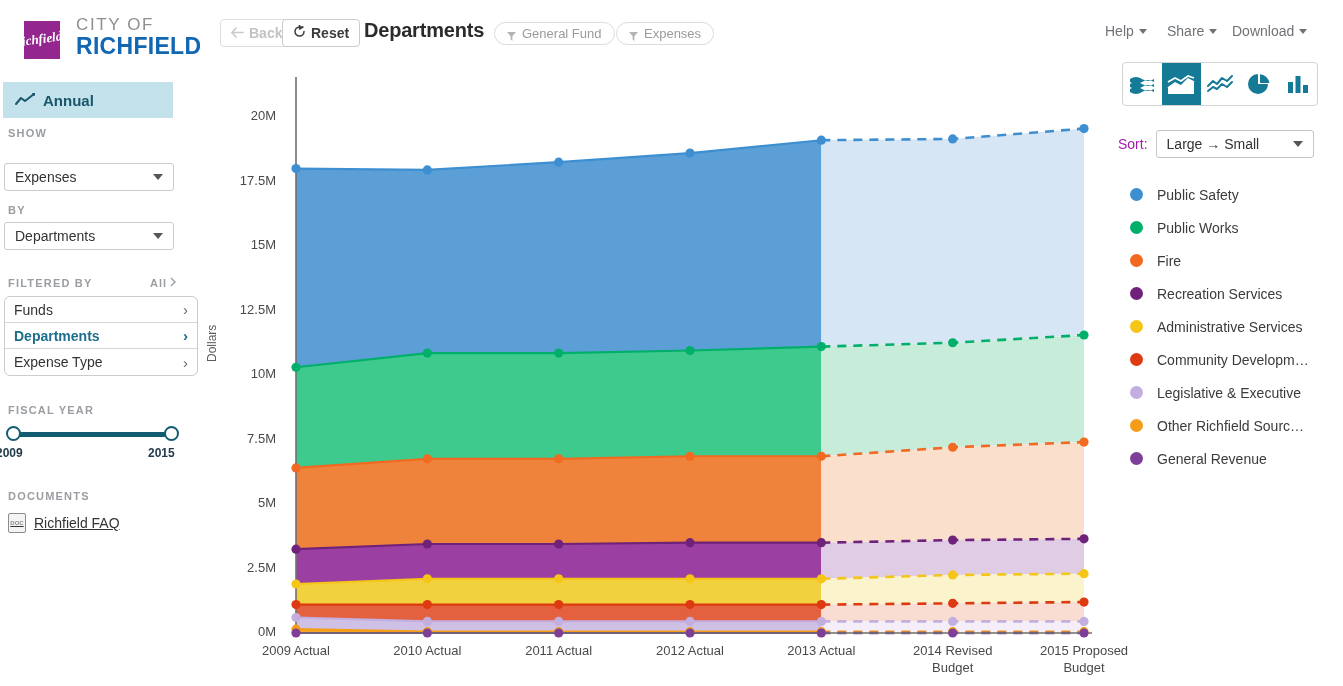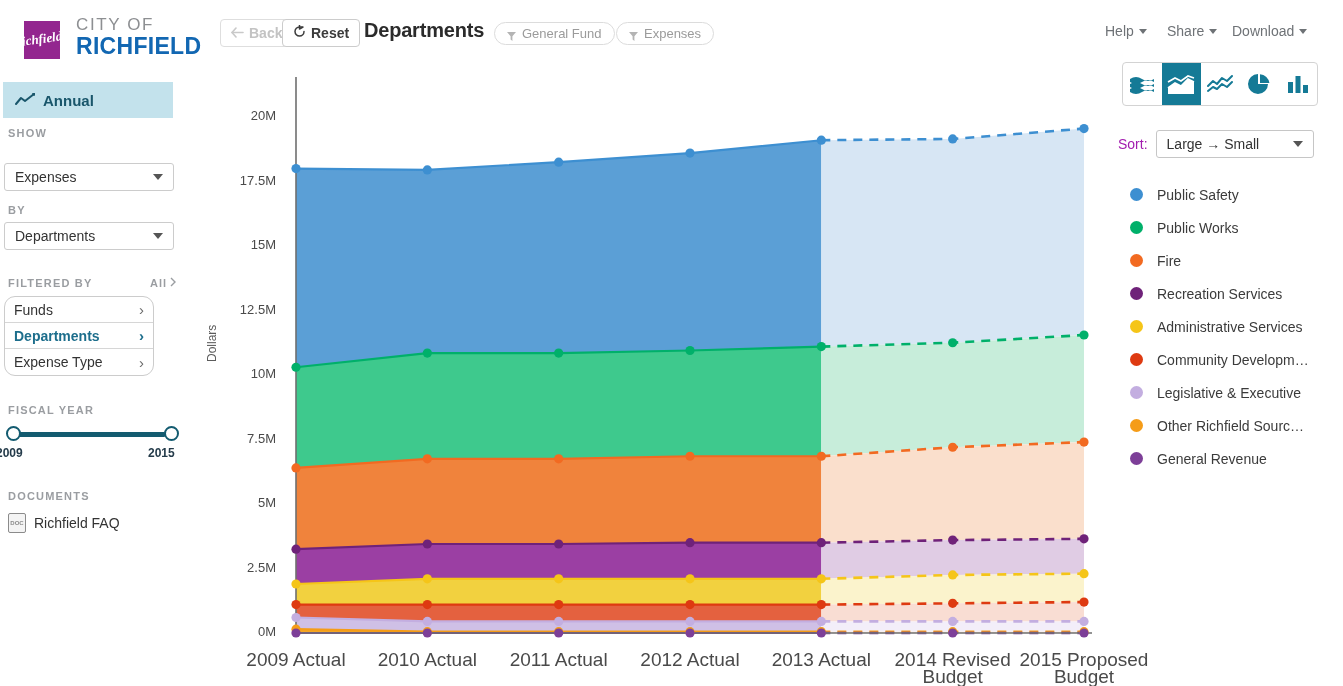--- a/index.html
+++ b/index.html
@@ -30,34 +30,34 @@
 
   .sb-label { position:absolute; left:8px; font-size:11px; letter-spacing:1.2px; color:#9a9da1; font-weight:bold; }
   .sb-select {
     position:absolute; left:4px; width:170px; height:28px; border:1px solid #ccc; border-radius:3px;
     background:#fff; display:flex; align-items:center; padding:0 10px; font-size:14px; color:#333; cursor:pointer;
   }
   .sb-select .caret { margin-left:auto; }
   .caret { width:0;height:0;border-left:5px solid transparent;border-right:5px solid transparent;border-top:6px solid #555; }
 
   .fb-all { position:absolute; right:29px; font-size:11px; letter-spacing:1px; color:#9a9da1; font-weight:bold; display:flex; align-items:center; gap:3px;cursor:pointer;}
-  .filter-group { position:absolute; left:4px; top:296px; width:150px; border:1px solid #ccc; border-radius:11px; overflow:hidden; }
+  .filter-group { position:absolute; left:4px; top:296px; width:194px; border:1px solid #ccc; border-radius:6px; overflow:hidden; }
   .filter-row { height:26px; border-bottom:1px solid #d6d6d6; display:flex; align-items:center; padding:0 9px; font-size:14px; color:#333; cursor:pointer; }
   .filter-row:last-child { border-bottom:none; }
   .filter-row.active { color:#1d6e8c; font-weight:bold; }
   .filter-row .chev { margin-left:auto; font-size:15px; color:#6a6a6a; }
   .filter-row.active .chev { color:#1d6e8c; }
 
   .slider-wrap { position:absolute; left:4px; top:426px; width:170px; height:16px; }
   .slider-track { position:absolute; left:8px; top:6px; width:154px; height:5px; background:#135b70; border-radius:3px; }
   .slider-knob { position:absolute; top:0; width:15px; height:15px; border-radius:50%; background:#fff; border:2px solid #135b70; cursor:pointer;}
   .slider-knob.left { left:2px; } .slider-knob.right { left:160px; }
   .slider-val { position:absolute; top:446px; font-size:12px; font-weight:bold; color:#243b4a; }
 
-  .doc-item { position:absolute; left:8px; top:513px; display:flex; align-items:center; gap:8px; font-size:14px; color:#333; cursor:pointer; }
+  .doc-item { position:absolute; left:8px; top:513px; display:flex; align-items:center; gap:8px; font-size:14px; color:#333; cursor:pointer;text-decoration:underline; }
   .doc-ic { width:18px;height:20px;border:1.5px solid #8b8b8b;border-radius:2px;display:flex;align-items:center;justify-content:center;font-size:6px;color:#8b8b8b;font-weight:bold;background:#f4f4f4;}
 
   
   .topbar { position:absolute; left:206px; top:0; right:0; height:62px; }
   .btn {
     height:28px; border:1px solid #ccc; border-radius:4px; background:#fff;
     display:inline-flex; align-items:center; gap:5px; padding:0 10px; font-size:14px; font-weight:bold; cursor:pointer;
   }
   .btn.disabled { color:#c3c3c3; border-color:#dedede; cursor:default; }
   .btn-back { position:absolute; left:14px; top:19px; }
@@ -87,21 +87,21 @@
   
   .legend { position:absolute; left:1130px; top:178px; width:210px; }
   .lgitem { height:33px; display:flex; align-items:center; cursor:pointer; }
   .lgdot { width:13px;height:13px;border-radius:50%; flex:none; }
   .lglabel { margin-left:14px; font-size:14px; color:#3b3b3b; white-space:nowrap; }
 
   
   .chart { position:absolute; left:206px; top:62px; width:916px; height:624px; }
   .ylab { position:absolute; left:-1px; top:300px; font-size:12px; color:#5b5b5b; transform:rotate(-90deg); transform-origin:left top; white-space:nowrap; }
   .ytick { position:absolute; right:0; font-size:13px; color:#4a4a4a; text-align:right; width:60px; }
-  .xtick { position:absolute; font-size:19px; color:#4a4a4a; text-align:center; width:150px; line-height:17px;margin-top:9px; }
+  .xtick { position:absolute; font-size:13px; color:#4a4a4a; text-align:center; width:150px; line-height:17px; }
   svg.plot { position:absolute; left:0; top:0; }
 </style>
 </head>
 <body>
 
 <div class="app">
 
   <div class="sidebar">
 
     <div class="logo">

